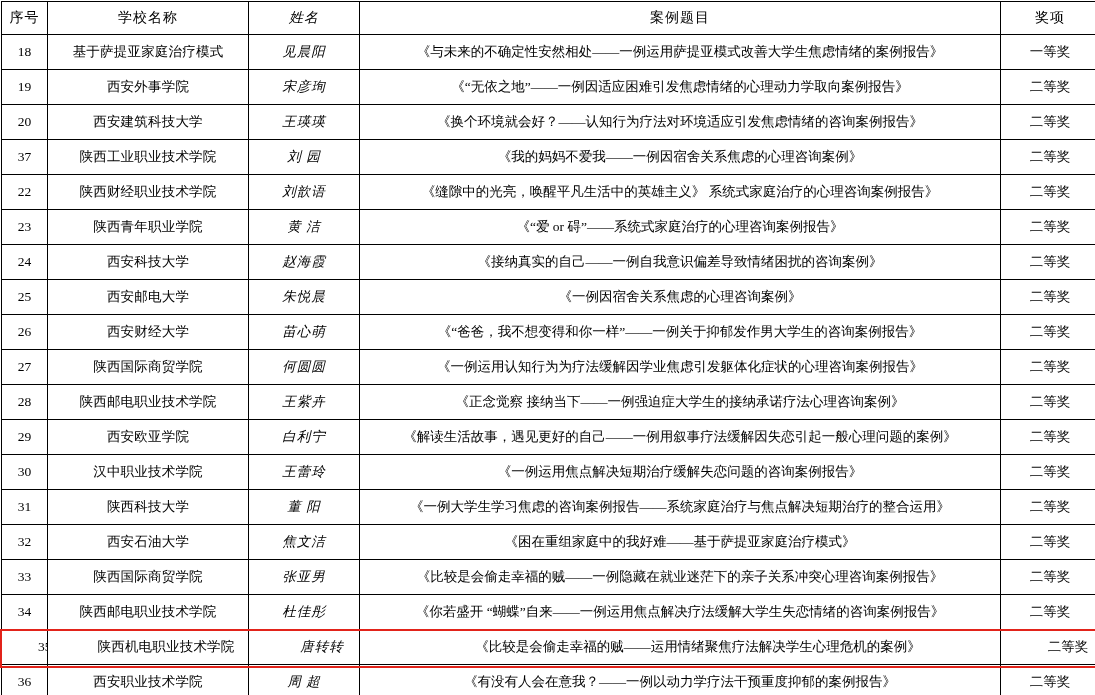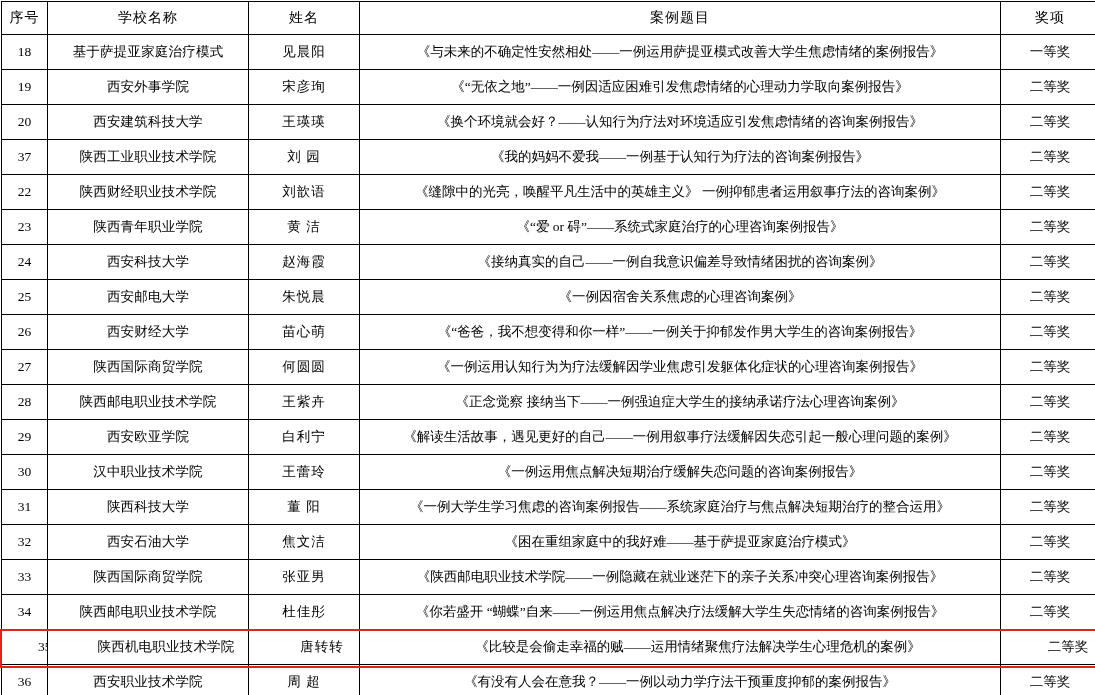--- a/index.html
+++ b/index.html
@@ -37,21 +37,21 @@
     height: 34px;
     overflow: hidden;
     white-space: nowrap;
   }
   table.award-table thead th {
     height: 32px;
     font-size: 14px;
   }
   .col-seq   { width: 45px; }
   .col-school{ width: 200px; }
-  .col-name  { width: 110px; }
+  .col-name  { width: 110px; font-style: italic; }
   .col-title { width: 640px; }
   .col-award { width: 98px; }
 
   td.cell-seq    { font-size: 13.5px; }
   td.cell-school { font-size: 13.5px; letter-spacing: 0.2px; }
   td.cell-name   { font-size: 13.5px; letter-spacing: 1px; }
   td.cell-title  { font-size: 13.5px; letter-spacing: 0px; }
   td.cell-award  { font-size: 13.5px; }
 
   tr.highlight td {
@@ -101,28 +101,28 @@
           <td class="col-seq cell-seq">20</td>
           <td class="col-school cell-school">西安建筑科技大学</td>
           <td class="col-name cell-name">王瑛瑛</td>
           <td class="col-title cell-title">《换个环境就会好？——认知行为疗法对环境适应引发焦虑情绪的咨询案例报告》</td>
           <td class="col-award cell-award">二等奖</td>
         </tr>
         <tr>
           <td class="col-seq cell-seq">37</td>
           <td class="col-school cell-school">陕西工业职业技术学院</td>
           <td class="col-name cell-name">刘 园</td>
-          <td class="col-title cell-title">《我的妈妈不爱我——一例基于认知行为疗法的咨询案例报告》</td>
+          <td class="col-title cell-title">《我的妈妈不爱我——一例因宿舍关系焦虑的心理咨询案例》</td>
           <td class="col-award cell-award">二等奖</td>
         </tr>
         <tr>
           <td class="col-seq cell-seq">22</td>
           <td class="col-school cell-school">陕西财经职业技术学院</td>
           <td class="col-name cell-name">刘歆语</td>
-          <td class="col-title cell-title">《缝隙中的光亮，唤醒平凡生活中的英雄主义》 一例抑郁患者运用叙事疗法的咨询案例》</td>
+          <td class="col-title cell-title">《缝隙中的光亮，唤醒平凡生活中的英雄主义》 系统式家庭治疗的心理咨询案例报告》</td>
           <td class="col-award cell-award">二等奖</td>
         </tr>
         <tr>
           <td class="col-seq cell-seq">23</td>
           <td class="col-school cell-school">陕西青年职业学院</td>
           <td class="col-name cell-name">黄 洁</td>
           <td class="col-title cell-title">《“爱 or 碍”——系统式家庭治疗的心理咨询案例报告》</td>
           <td class="col-award cell-award">二等奖</td>
         </tr>
         <tr>
@@ -185,21 +185,21 @@
           <td class="col-seq cell-seq">32</td>
           <td class="col-school cell-school">西安石油大学</td>
           <td class="col-name cell-name">焦文洁</td>
           <td class="col-title cell-title">《困在重组家庭中的我好难——基于萨提亚家庭治疗模式》</td>
           <td class="col-award cell-award">二等奖</td>
         </tr>
         <tr>
           <td class="col-seq cell-seq">33</td>
           <td class="col-school cell-school">陕西国际商贸学院</td>
           <td class="col-name cell-name">张亚男</td>
-          <td class="col-title cell-title">《陕西邮电职业技术学院——一例隐藏在就业迷茫下的亲子关系冲突心理咨询案例报告》</td>
+          <td class="col-title cell-title">《比较是会偷走幸福的贼——一例隐藏在就业迷茫下的亲子关系冲突心理咨询案例报告》</td>
           <td class="col-award cell-award">二等奖</td>
         </tr>
         <tr>
           <td class="col-seq cell-seq">34</td>
           <td class="col-school cell-school">陕西邮电职业技术学院</td>
           <td class="col-name cell-name">杜佳彤</td>
           <td class="col-title cell-title">《你若盛开 “蝴蝶”自来——一例运用焦点解决疗法缓解大学生失恋情绪的咨询案例报告》</td>
           <td class="col-award cell-award">二等奖</td>
         </tr>
         <tr class="highlight">

